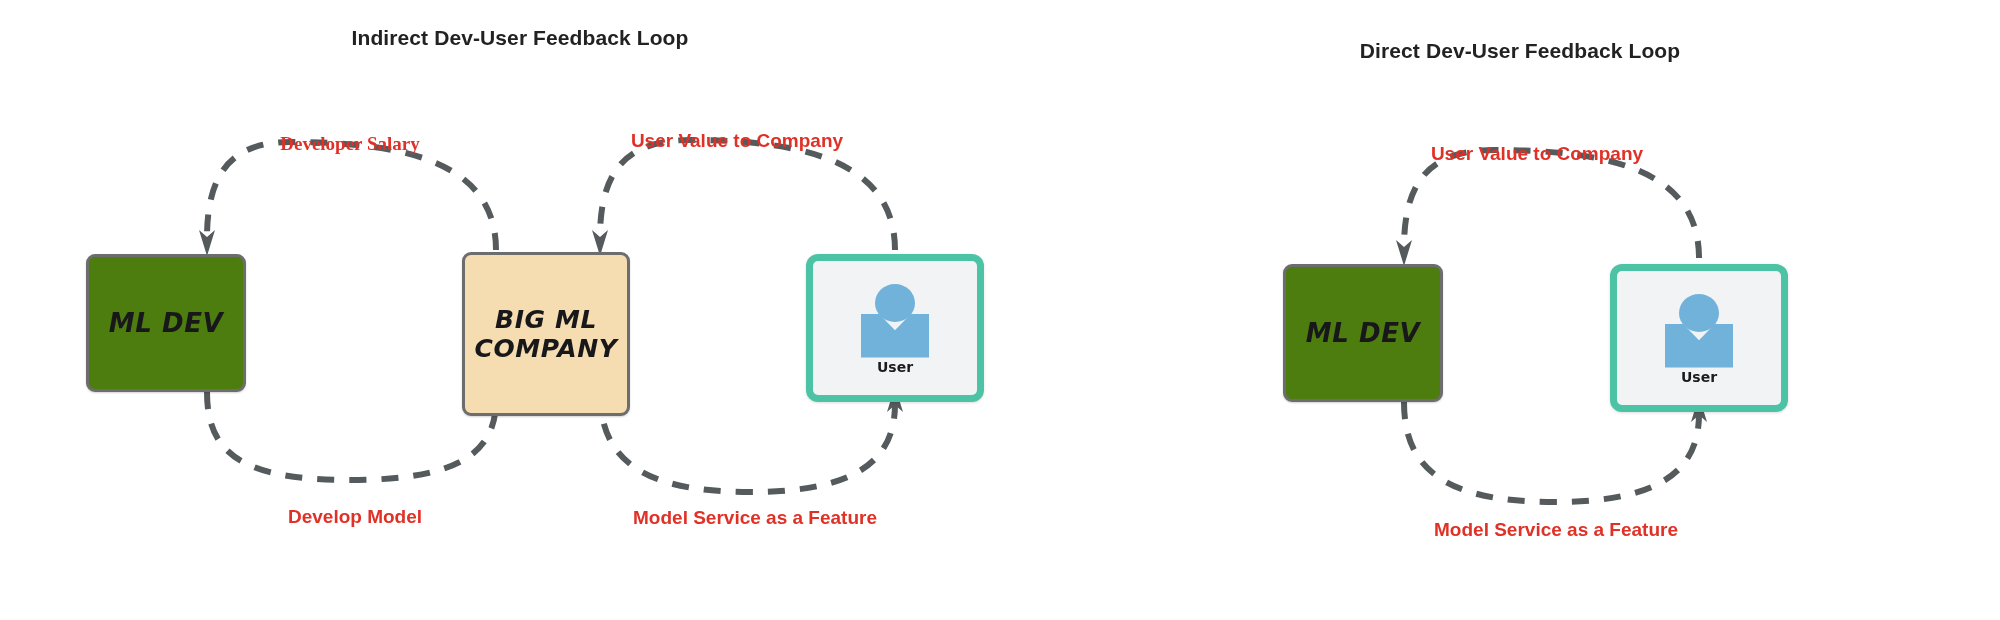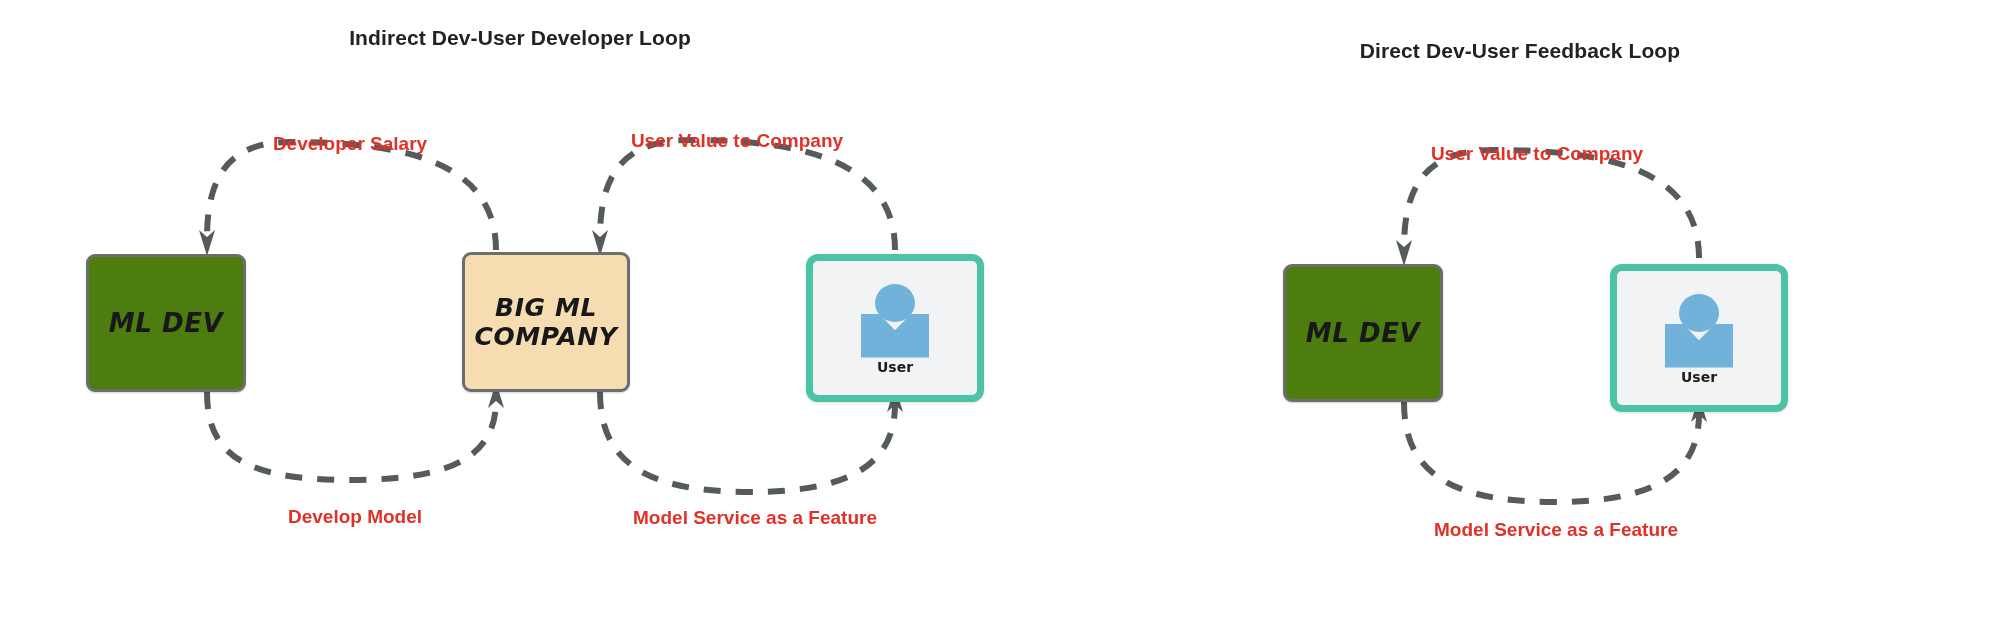--- a/index.html
+++ b/index.html
@@ -159,21 +159,21 @@
   }
   .arrowhead {
     fill: #555a5d;
   }
 </style>
 </head>
 <body>
 
 <div class="canvas">
 
-  <div class="panel-title" id="title-left">Indirect Dev-User Developer Loop</div>
+  <div class="panel-title" id="title-left">Indirect Dev-User Feedback Loop</div>
 
   <div class="panel-title" id="title-right">Direct Dev-User Feedback Loop</div>
 
   <svg class="edges" viewBox="0 0 2000 620">
 
     <path class="arc" d="M 496 250 C 496 160 400 142 290 142 C 230 142 207 175 207 238"></path>
     <polygon class="arrowhead" points="207,256 199,230 207,237 215,230"></polygon>
 
     <path class="arc" d="M 207 392 C 207 452 240 480 350 480 C 460 480 496 452 496 400"></path>
     <polygon class="arrowhead" points="496,382 488,408 496,401 504,408"></polygon>
@@ -188,21 +188,21 @@
     <polygon class="arrowhead" points="1404,266 1396,240 1404,247 1412,240"></polygon>
 
     <path class="arc" d="M 1404 402 C 1404 468 1444 502 1554 502 C 1664 502 1699 468 1699 414"></path>
     <polygon class="arrowhead" points="1699,396 1691,422 1699,415 1707,422"></polygon>
   </svg>
 
   <div class="node node-plain node-dev" style="left:86px; top:254px; width:160px; height:138px;">
     <div class="node-label">ML DEV</div>
   </div>
 
-  <div class="node node-plain node-company" style="left:462px; top:252px; width:168px; height:140px;">
+  <div class="node node-plain node-company" style="left:462px; top:252px; width:168px; height:164px;">
     <div class="node-label" style="white-space:pre-line;">BIG ML
 COMPANY</div>
   </div>
 
   <div class="node node-user" style="left:806px; top:254px; width:178px; height:148px;">
     <span class="user-icon">
       <span class="head"></span>
       <span class="body"></span>
     </span>
     <span class="user-name">User</span>
@@ -213,21 +213,21 @@
   </div>
 
   <div class="node node-user" style="left:1610px; top:264px; width:178px; height:148px;">
     <span class="user-icon">
       <span class="head"></span>
       <span class="body"></span>
     </span>
     <span class="user-name">User</span>
   </div>
 
-  <div class="edge-label" style="left:350px; top:133px;">Developer Salary</div>
+  <div class="edge-label" style="left:350px; top:133px;font-family:Liberation Serif, serif;">Developer Salary</div>
 
   <div class="edge-label" style="left:355px; top:506px;">Develop Model</div>
 
   <div class="edge-label" style="left:737px; top:130px;">User Value to Company</div>
 
   <div class="edge-label" style="left:755px; top:507px;">Model Service as a Feature</div>
 
   <div class="edge-label" style="left:1537px; top:143px;">User Value to Company</div>
 
   <div class="edge-label" style="left:1556px; top:519px;">Model Service as a Feature</div>

